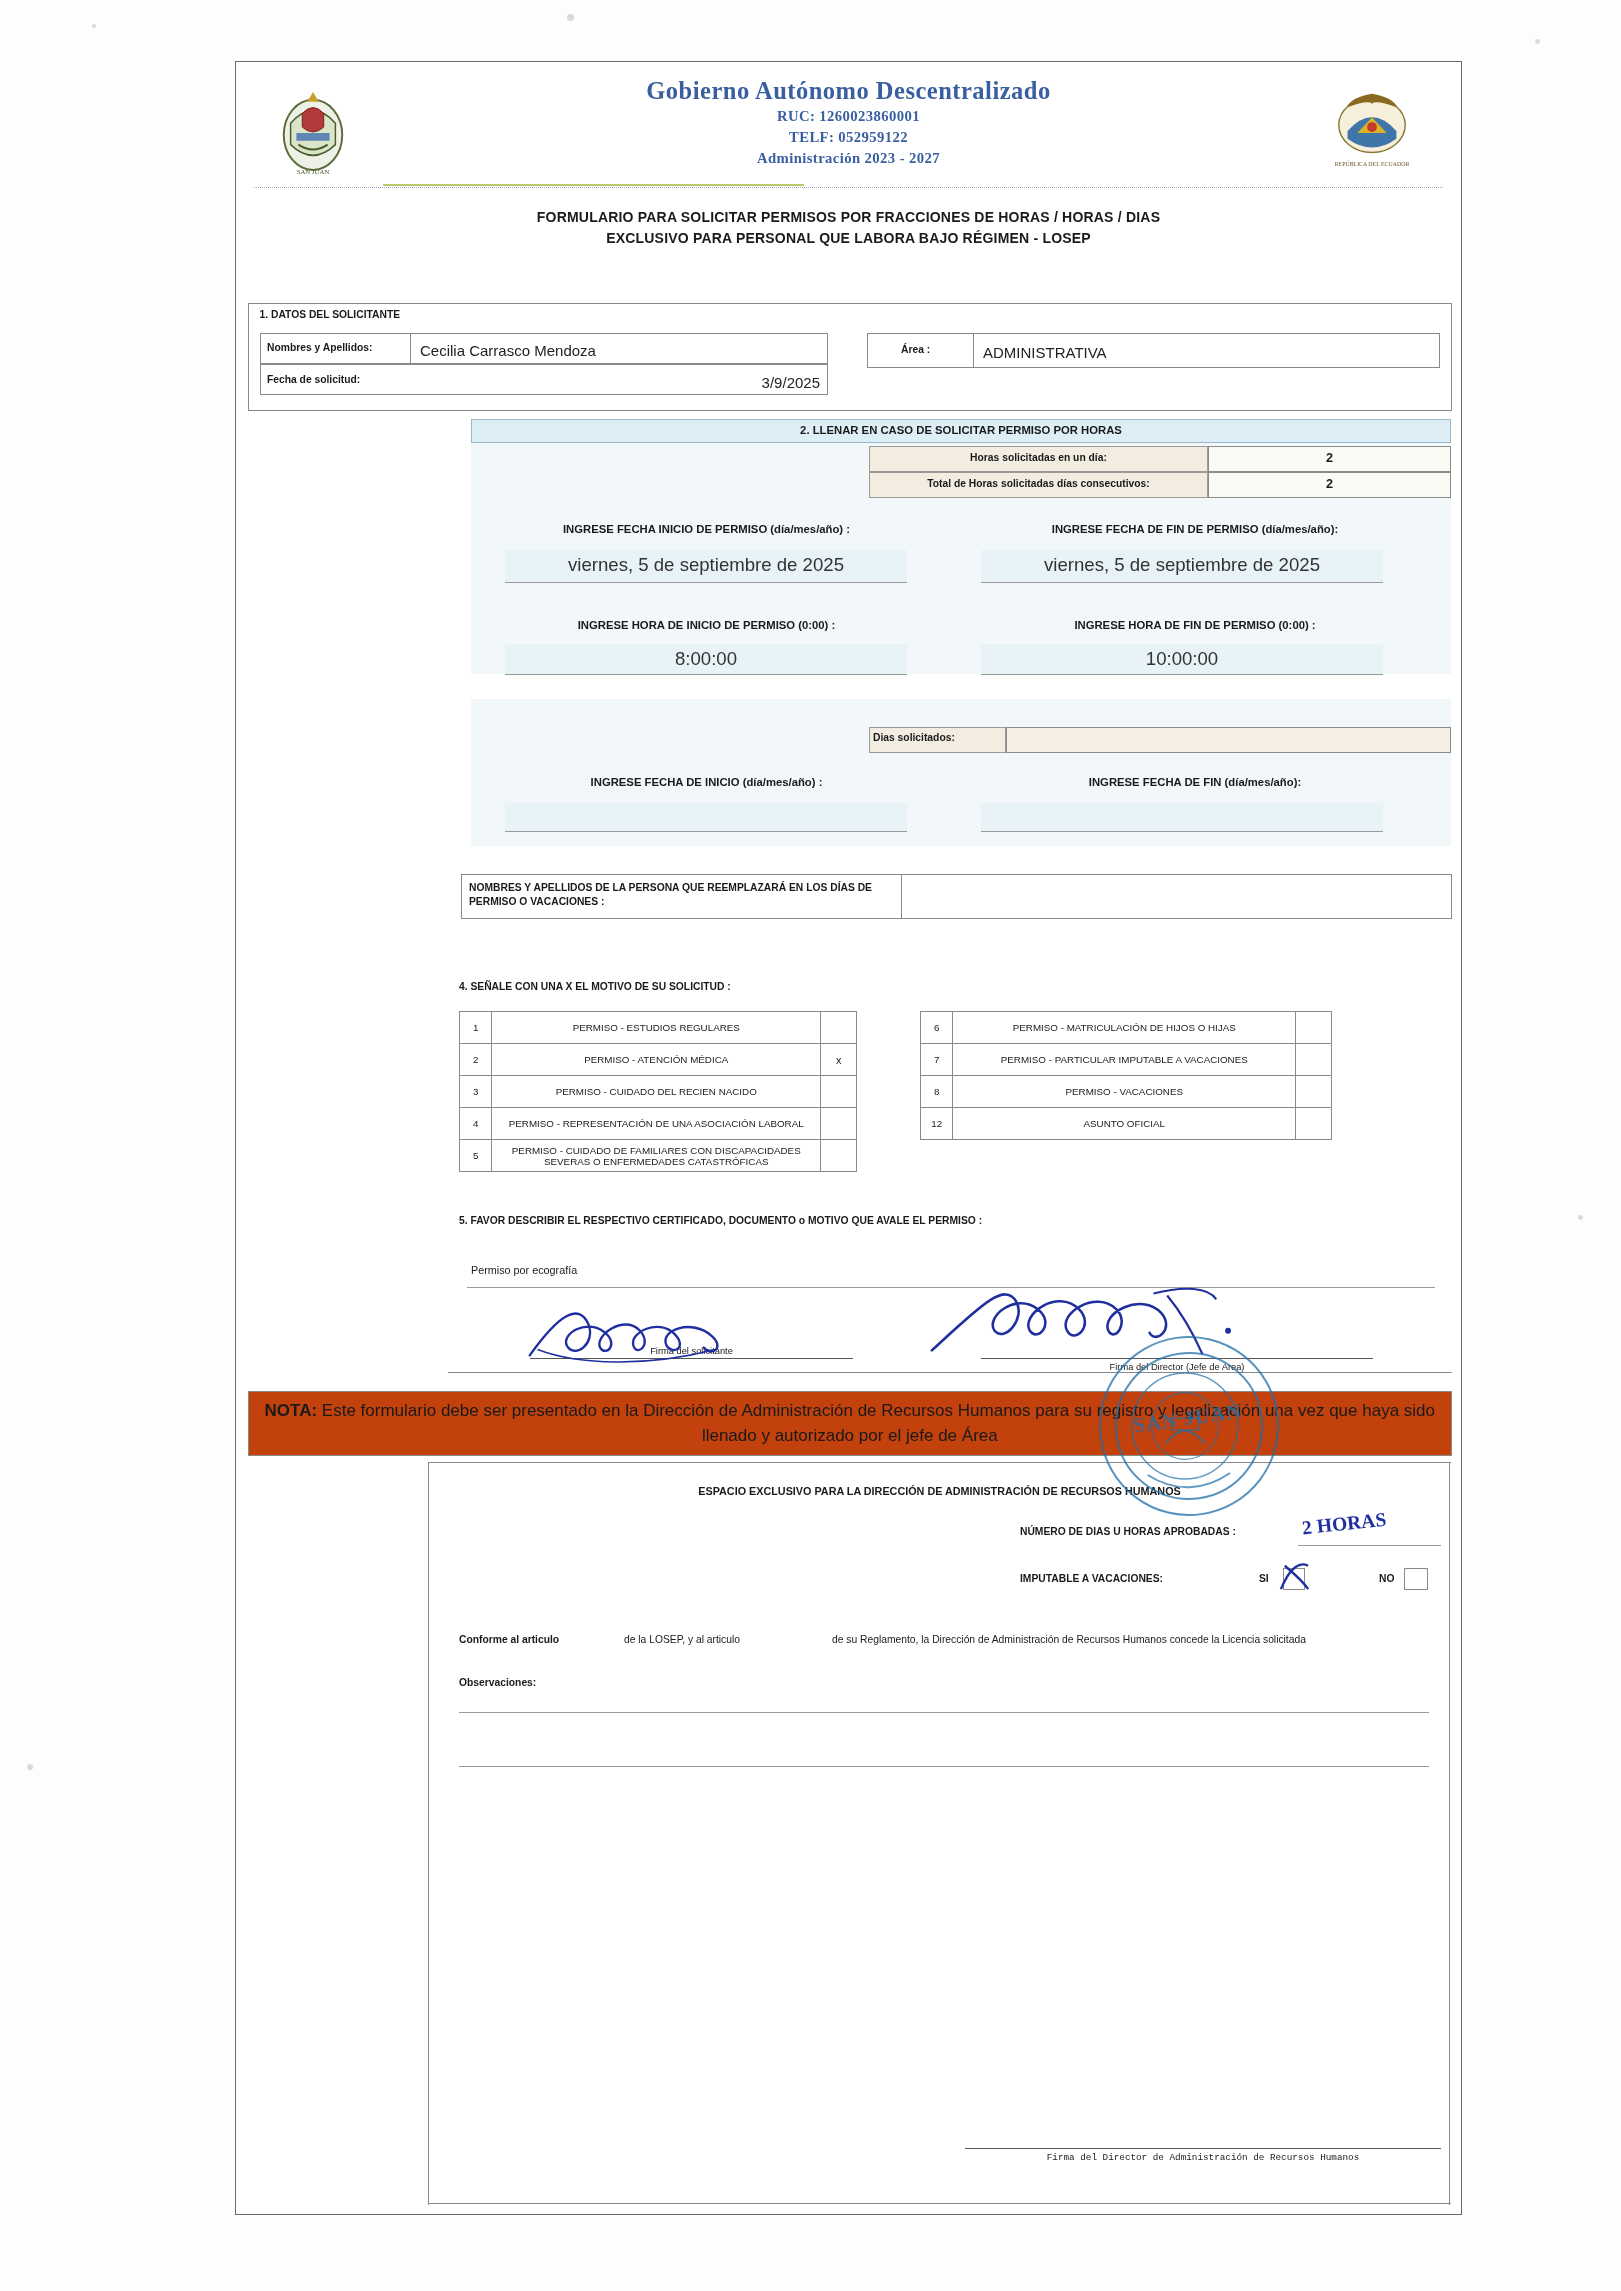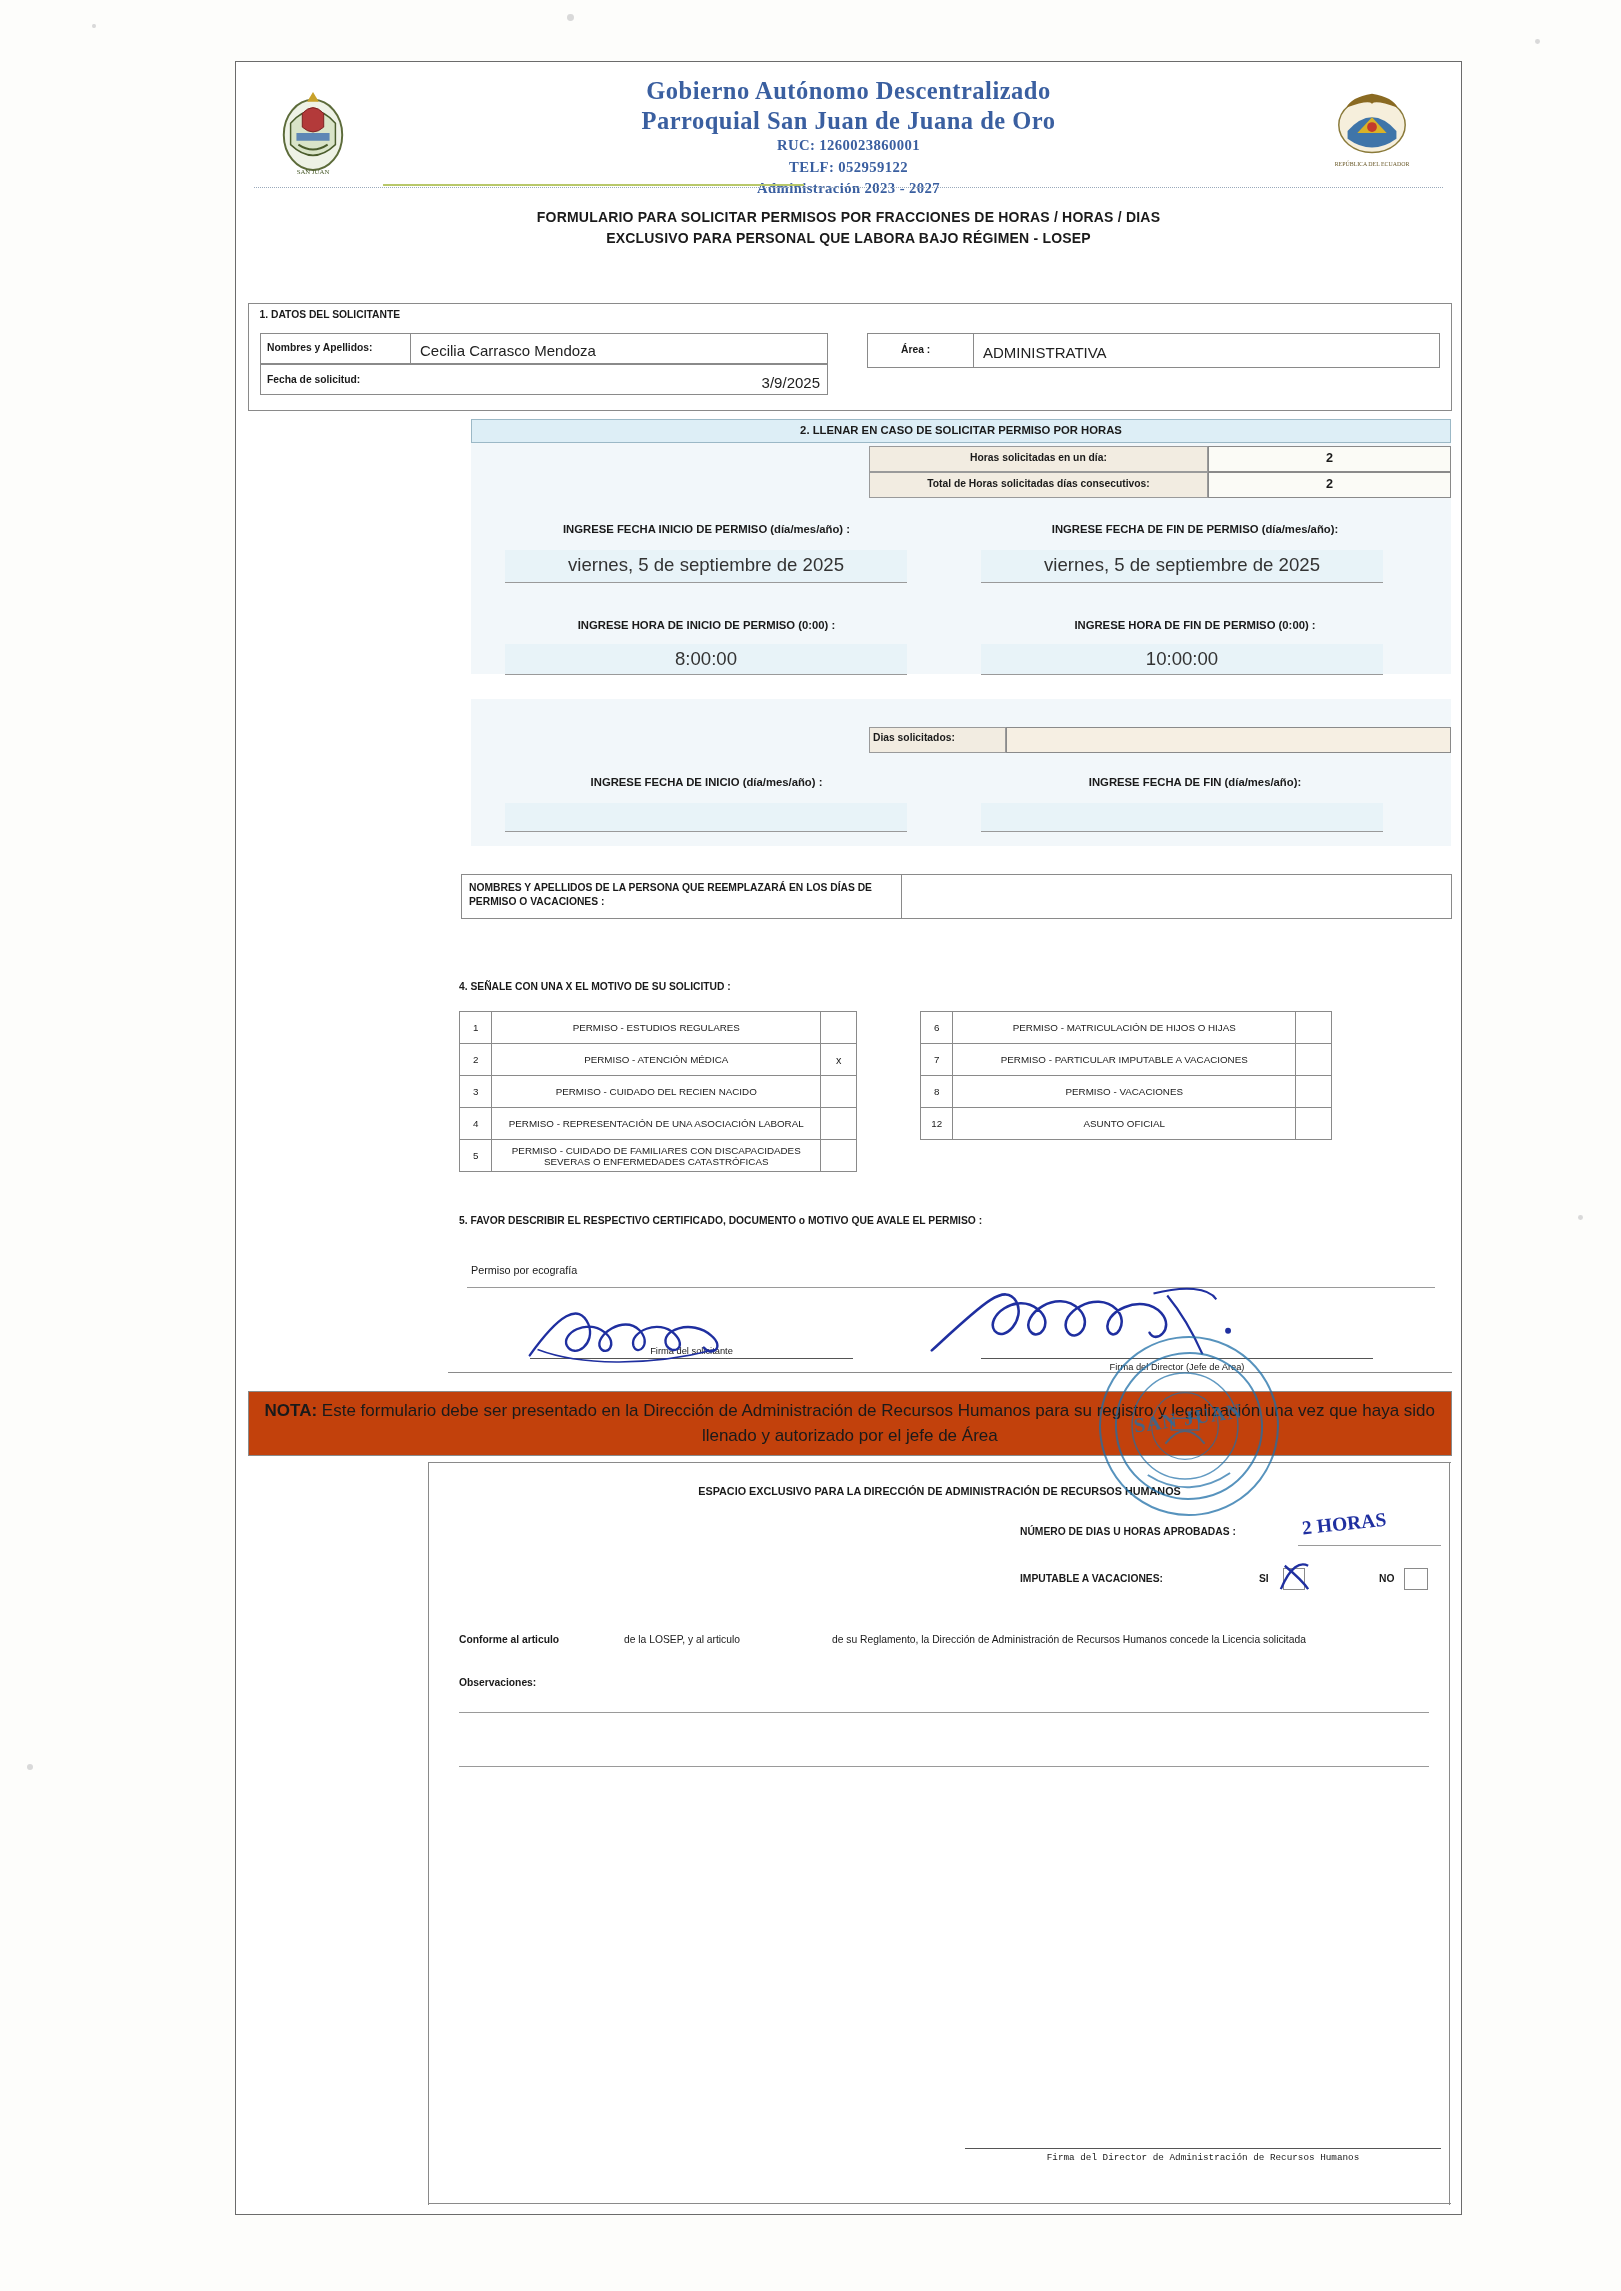--- a/index.html
+++ b/index.html
@@ -182,21 +182,20 @@
       <path d="M16 40 Q39 14 62 40 L62 62 Q39 84 16 62 Z" fill="#d9e4c8" stroke="#4a5c2c" stroke-width="1.5"></path>
       <path d="M28 30 Q39 18 50 30 L50 44 Q39 54 28 44 Z" fill="#b33a3a" stroke="#7a2020" stroke-width="1"></path>
       <path d="M22 50 h34 v8 h-34 z" fill="#3f6fb0" opacity=".8"></path>
       <path d="M24 62 q15 10 30 0" stroke="#4a5c2c" stroke-width="2" fill="none"></path>
       <path d="M39 8 l6 10 h-12 z" fill="#c8a12a"></path>
       <text x="39" y="92" font-size="7" text-anchor="middle" fill="#4a5c2c" font-family="Liberation Serif, serif">SAN JUAN</text>
     </svg>
 
     <div class="head-text">
       <div class="l1">Gobierno Autónomo Descentralizado</div>
-      <div class="l1">Parroquial San Juan de Juana de Oro</div>
       <div class="l2">RUC: 1260023860001</div>
       <div class="l2">TELF: 052959122</div>
       <div class="l2">Administración 2023 - 2027</div>
     </div>
 
     <svg class="crest-right" viewBox="0 0 90 86">
       <ellipse cx="45" cy="38" rx="34" ry="28" fill="#f6efdc" stroke="#8a7a3a" stroke-width="1.5"></ellipse>
       <path d="M20 44 Q45 16 70 44 L70 52 Q45 70 20 52 Z" fill="#1f5fa0" opacity=".85"></path>
       <path d="M30 46 l15 -16 l15 16 z" fill="#d9b227"></path>
       <path d="M45 6 q-22 4 -26 14 q22 -8 26 -4 q4 -4 26 4 q-4 -10 -26 -14z" fill="#8a6a22"></path>

